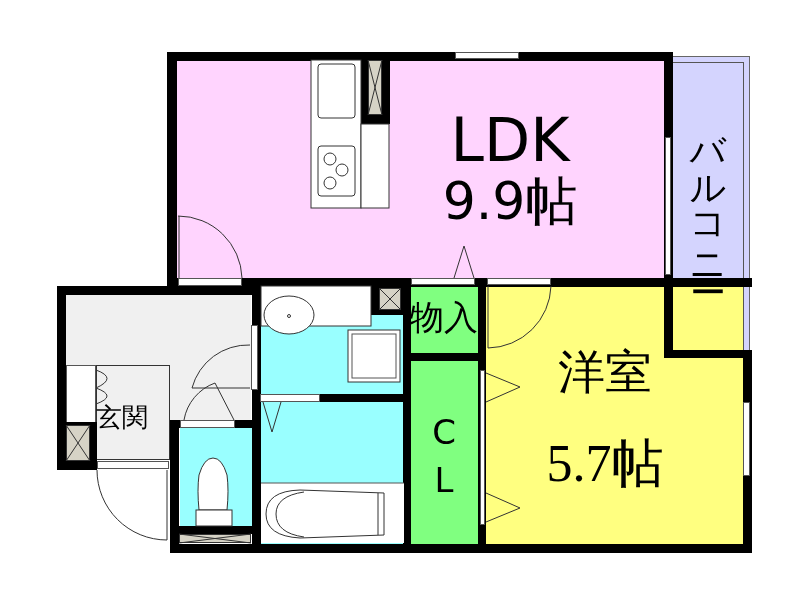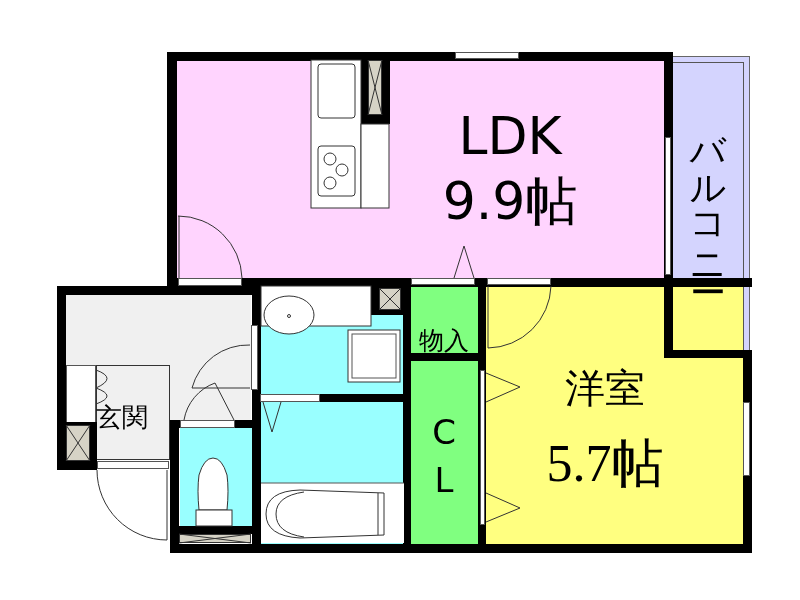--- a/index.html
+++ b/index.html
@@ -123,21 +123,21 @@
 
   <path d="M250 345 A58 58 0 0 0 192 388" fill="none" stroke="#333"></path>
   <line x1="192" y1="388" x2="250" y2="388" stroke="#333"></line>
 
   <path d="M96 370 Q118 378 96 388 Q118 396 96 404" fill="none" stroke="#333"></path>
 
   <path d="M97 470 A70 70 0 0 0 167 540" fill="none" stroke="#333"></path>
   <line x1="167" y1="470" x2="167" y2="540" stroke="#333"></line>
 </svg>
 
-<div class="label" style="left:430px;top:110px;width:160px;font-size:52px;">LDK</div>
+<div class="label" style="left:430px;top:110px;width:160px;font-size:60px;">LDK</div>
 <div class="label" style="left:410px;top:175px;width:200px;font-size:52px;">9.9帖</div>
-<div class="label" style="left:520px;top:368px;width:170px;font-size:40px;">洋室</div>
+<div class="label" style="left:520px;top:348px;width:170px;font-size:47px;">洋室</div>
 <div class="label" style="left:510px;top:438px;width:190px;font-size:52px;font-family:Liberation Serif, serif;">5.7帖</div>
 <div class="label" style="left:688px;top:110px;width:40px;font-size:36px;writing-mode:vertical-rl;text-orientation:upright;line-height:1.1;">バルコニー</div>
-<div class="label" style="left:410px;top:300px;width:68px;font-size:25px;margin-top:28px;">物入</div>
+<div class="label" style="left:410px;top:300px;width:68px;font-size:34px;">物入</div>
 <div class="label" style="left:410px;top:415px;width:68px;font-size:34px;">C</div>
 <div class="label" style="left:410px;top:463px;width:68px;font-size:34px;">L</div>
 <div class="label" style="left:96px;top:404px;width:52px;font-size:26px;">玄関</div>
 
 </body></html>

